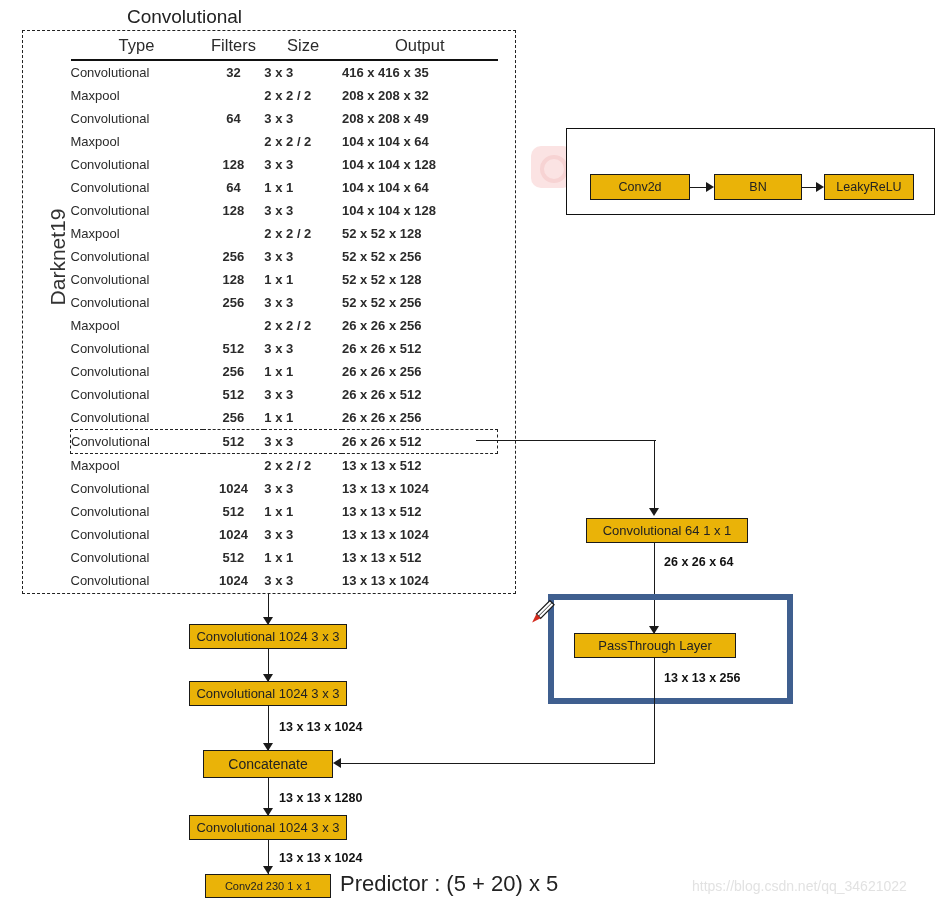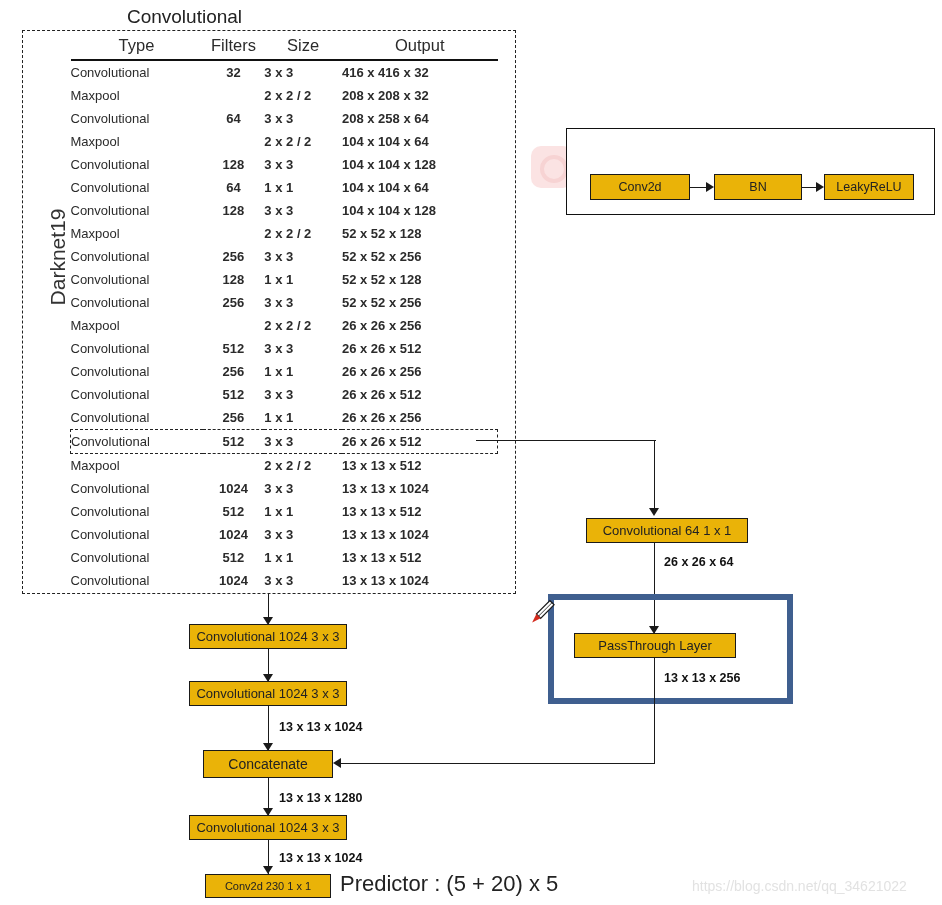--- a/index.html
+++ b/index.html
@@ -176,33 +176,33 @@
         <th class="h-filters">Filters</th>
         <th class="h-size">Size</th>
         <th class="h-output">Output</th>
       </tr>
     </thead>
     <tbody id="layer-table-body">
         <tr>
           <td class="c-type">Convolutional</td>
           <td class="c-filters">32</td>
           <td class="c-size">3 x 3</td>
-          <td class="c-output">416 x 416 x 32</td>
+          <td class="c-output">416 x 416 x 35</td>
         </tr>
         <tr>
           <td class="c-type">Maxpool</td>
           <td class="c-filters"></td>
           <td class="c-size">2 x 2 / 2</td>
           <td class="c-output">208 x 208 x 32</td>
         </tr>
         <tr>
           <td class="c-type">Convolutional</td>
           <td class="c-filters">64</td>
           <td class="c-size">3 x 3</td>
-          <td class="c-output">208 x 258 x 64</td>
+          <td class="c-output">208 x 208 x 49</td>
         </tr>
         <tr>
           <td class="c-type">Maxpool</td>
           <td class="c-filters"></td>
           <td class="c-size">2 x 2 / 2</td>
           <td class="c-output">104 x 104 x 64</td>
         </tr>
         <tr>
           <td class="c-type">Convolutional</td>
           <td class="c-filters">128</td>

